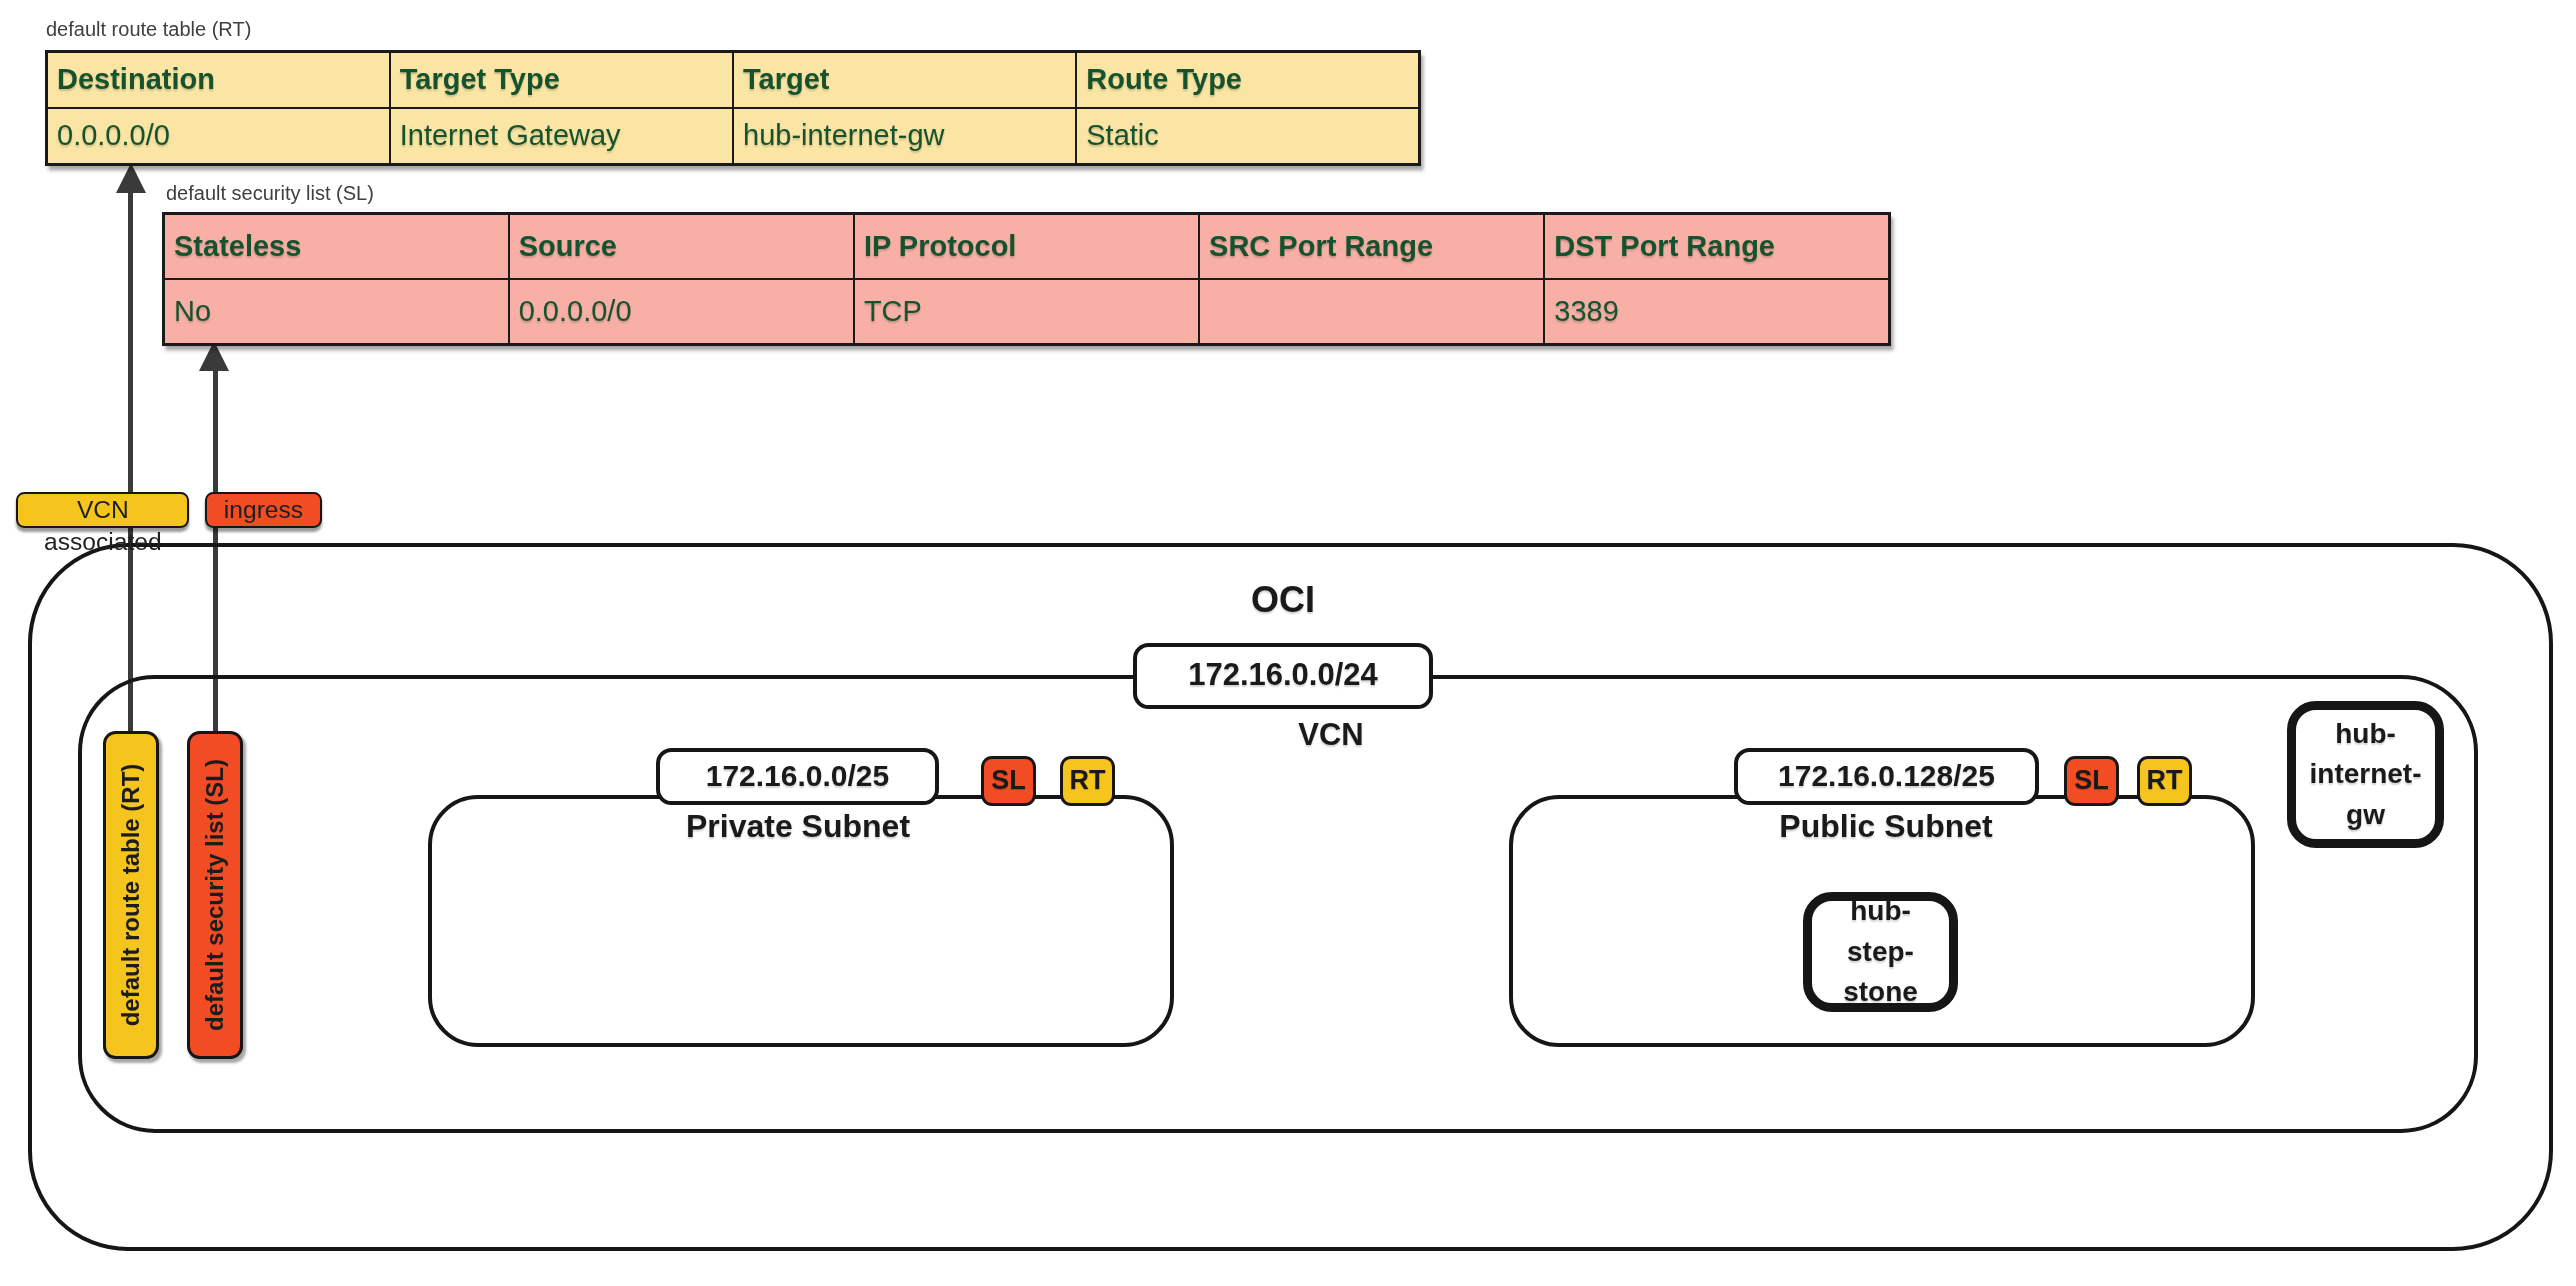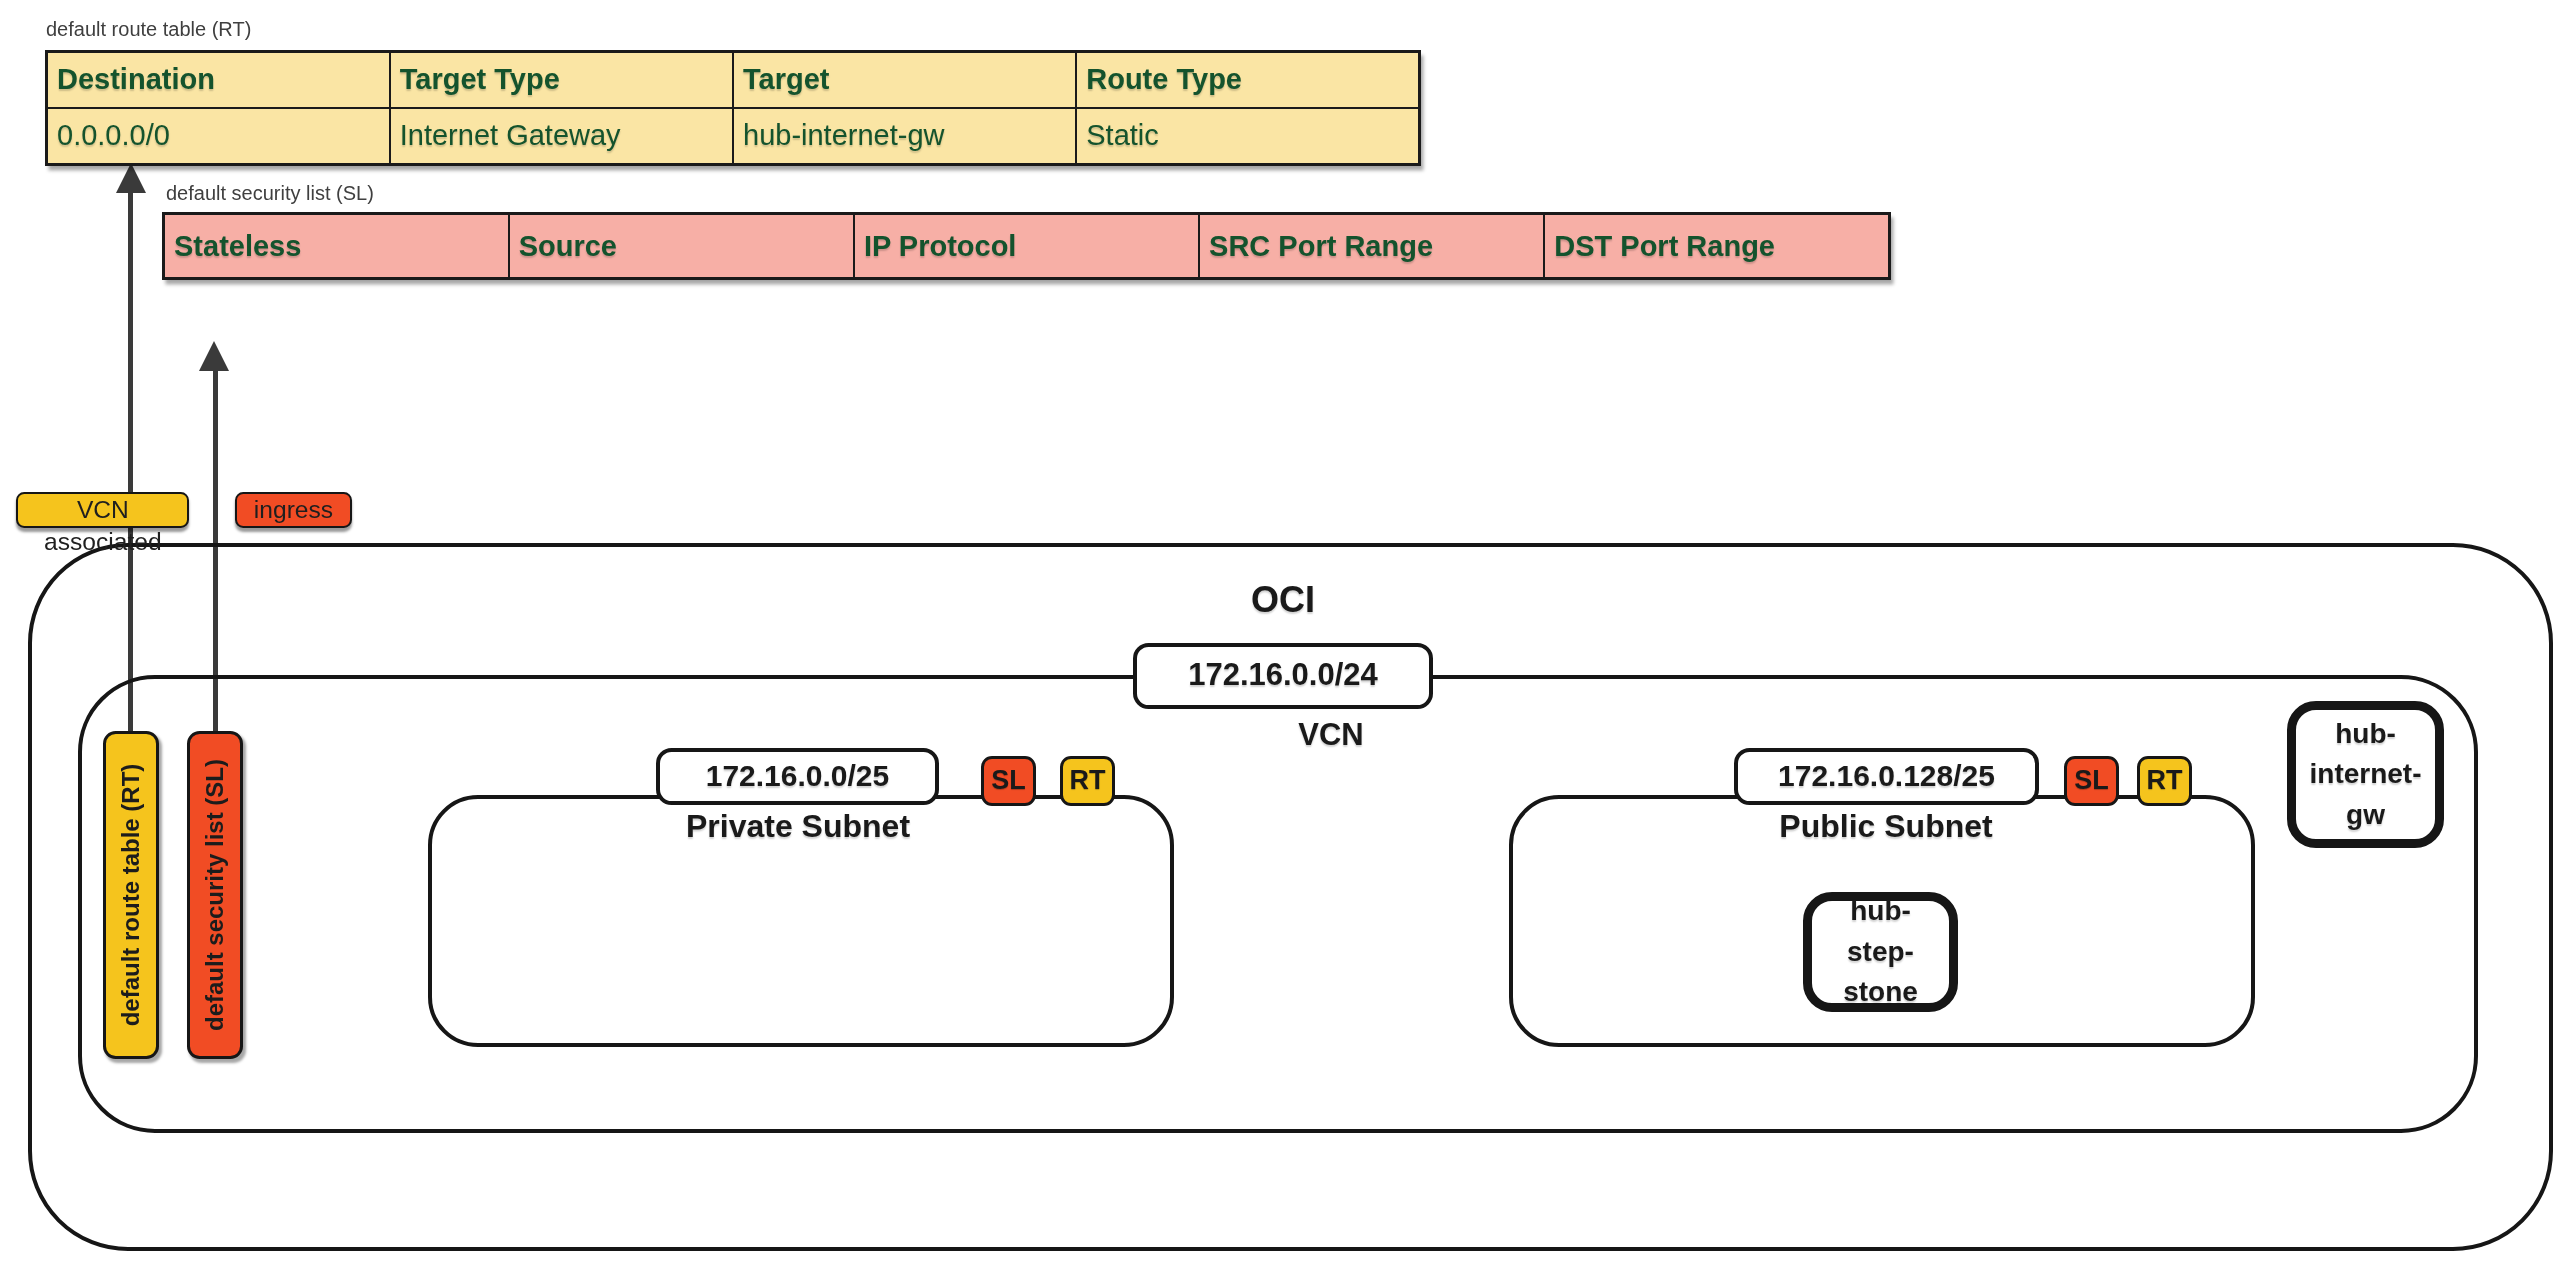--- a/index.html
+++ b/index.html
@@ -40,21 +40,21 @@
   table.rt-table tr.row { height:57px; }
   table.sl-table { left:162px; top:212px; width:1729px; background:#F7AFA6; border:3.6px solid #1a1a1a; }
   table.sl-table tr.hdr { height:65px; }
   table.sl-table tr.row { height:66px; }
 
   
   .tag { position:absolute; height:36px; border:2.7px solid #161616; border-radius:8.2px;
          font-size:24.6px; line-height:32px; text-align:center; color:#1f1f1f; z-index:5;
          box-shadow:0 3.6px 2.7px rgba(0,0,0,0.4); }
   .tag-vcn { left:16.4px; top:492px; width:173px; background:#F5C41D; }
-  .tag-ingress { left:205px; top:492px; width:117px; background:#F14C24;margin-left:30px; }
+  .tag-ingress { left:205px; top:492px; width:117px; background:#F14C24; }
 
   
   .obox { position:absolute; border:4.6px solid #161616; background:transparent; z-index:2; }
   .oci    { left:28px;  top:543px; width:2525px; height:708px; border-radius:100px; }
   .vcn    { left:78px;  top:675px; width:2400px; height:458px; border-radius:77px; }
   .psub   { left:428px; top:795px; width:746px;  height:252px; border-radius:50px; }
   .pubsub { left:1509px;top:795px; width:746px;  height:252px; border-radius:50px; }
 
   .big-title { position:absolute; text-align:center; font-weight:bold; z-index:3;
                text-shadow:0 1.8px 1.8px rgba(0,0,0,0.18); }
@@ -130,20 +130,27 @@
   <div class="tbl-caption sl-caption">default security list (SL)</div>
   <table class="dtable sl-table">
     <tbody>
         <tr class="hdr">
       <td>Stateless</td>
       <td>Source</td>
       <td>IP Protocol</td>
       <td>SRC Port Range</td>
       <td>DST Port Range</td>
     </tr>
+    <tr class="row">
+      <td>No</td>
+      <td>0.0.0.0/0</td>
+      <td>TCP</td>
+      <td></td>
+      <td>3389</td>
+    </tr>
   </tbody>
     </table>
 
   <div class="tag tag-vcn">VCN associated</div>
   <div class="tag tag-ingress">ingress</div>
 
   <div class="obox oci"></div>
   <div class="big-title oci-title">OCI</div>
 
   <div class="obox vcn"></div>

